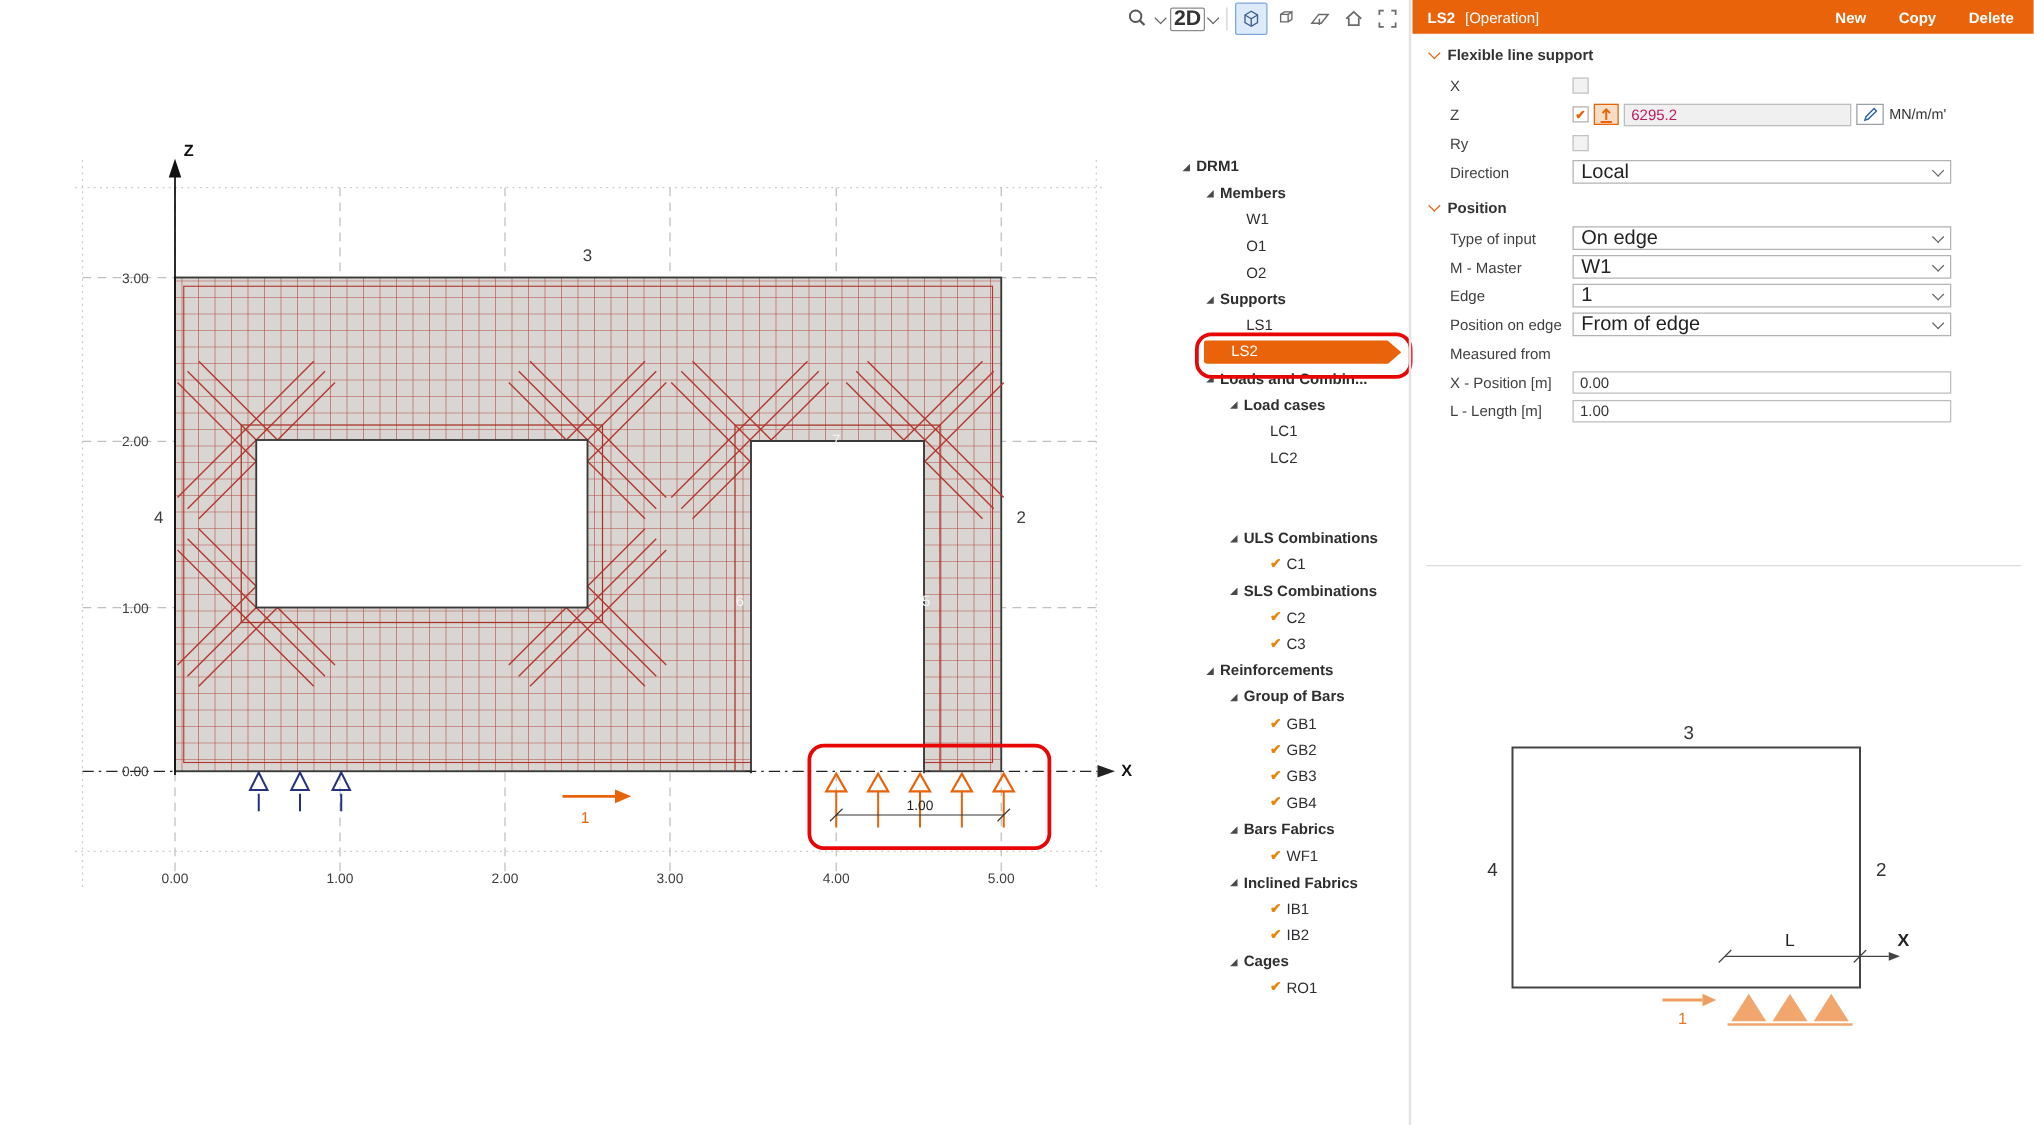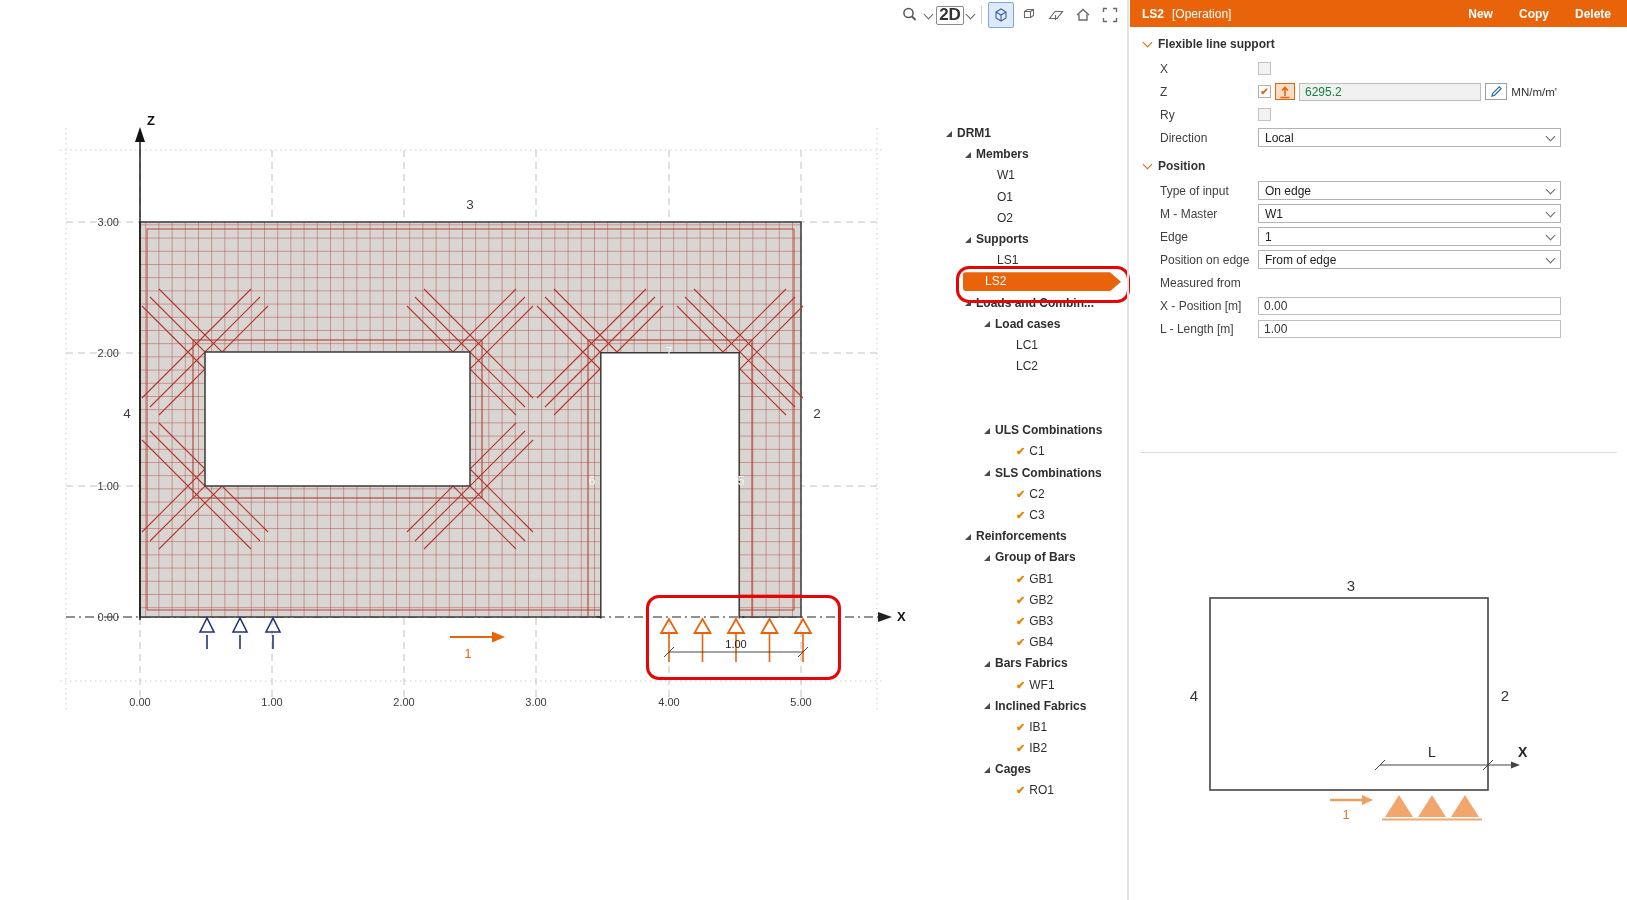--- a/index.html
+++ b/index.html
@@ -53,23 +53,23 @@
   .pcb{width:13px;height:13px;border:1px solid #c2c2c2;background:#f2f2f2;display:inline-flex;align-items:center;
        justify-content:center;font-size:10px;color:#e8630a;box-sizing:border-box;flex:none;}
   .pcb.checked{background:#fff;border-color:#b0b0b0;font-weight:bold;}
   .spring-btn{width:20px;height:17px;border:1px solid #e8630a;background:#f9ddc6;display:inline-flex;
               align-items:center;justify-content:center;box-sizing:border-box;flex:none;}
   .pen-btn{width:22px;height:17px;border:1px solid #9aa0a6;background:#fff;display:inline-flex;
            align-items:center;justify-content:center;box-sizing:border-box;flex:none;}
   .pinput{height:18px;border:1px solid #bdbdbd;background:#fff;font-size:12px;padding:0 5px;
           line-height:17px;color:#333;box-sizing:border-box;}
   .pinput.w{width:303px;}
-  .pinput.disabled{background:#f0f0f0;color:#15803d;}
+  .pinput.disabled{background:#f0f0f0;color:#be185d;}
   .pselect{height:19px;border:1px solid #b3b3b3;background:#fff;display:flex;align-items:center;
-           justify-content:space-between;padding:0 6px;font-size:12px;color:#222;width:303px;box-sizing:border-box;}
+           justify-content:space-between;padding:0 6px;font-size:16px;color:#222;width:303px;box-sizing:border-box;}
   .psep{position:absolute;left:1141px;top:452px;width:476px;border-top:1px solid #dcdcdc;}
   .mini{position:absolute;left:1130px;top:555px;}
 </style>
 </head>
 <body>
 
 <svg width="1130" height="900" viewBox="0 0 1130 900" style="position:absolute;left:0;top:0;">
   <defs>
     <pattern id="mesh" width="13.2" height="13.2" patternUnits="userSpaceOnUse">
       <rect width="13.2" height="13.2" fill="#d8d5d2"></rect>

